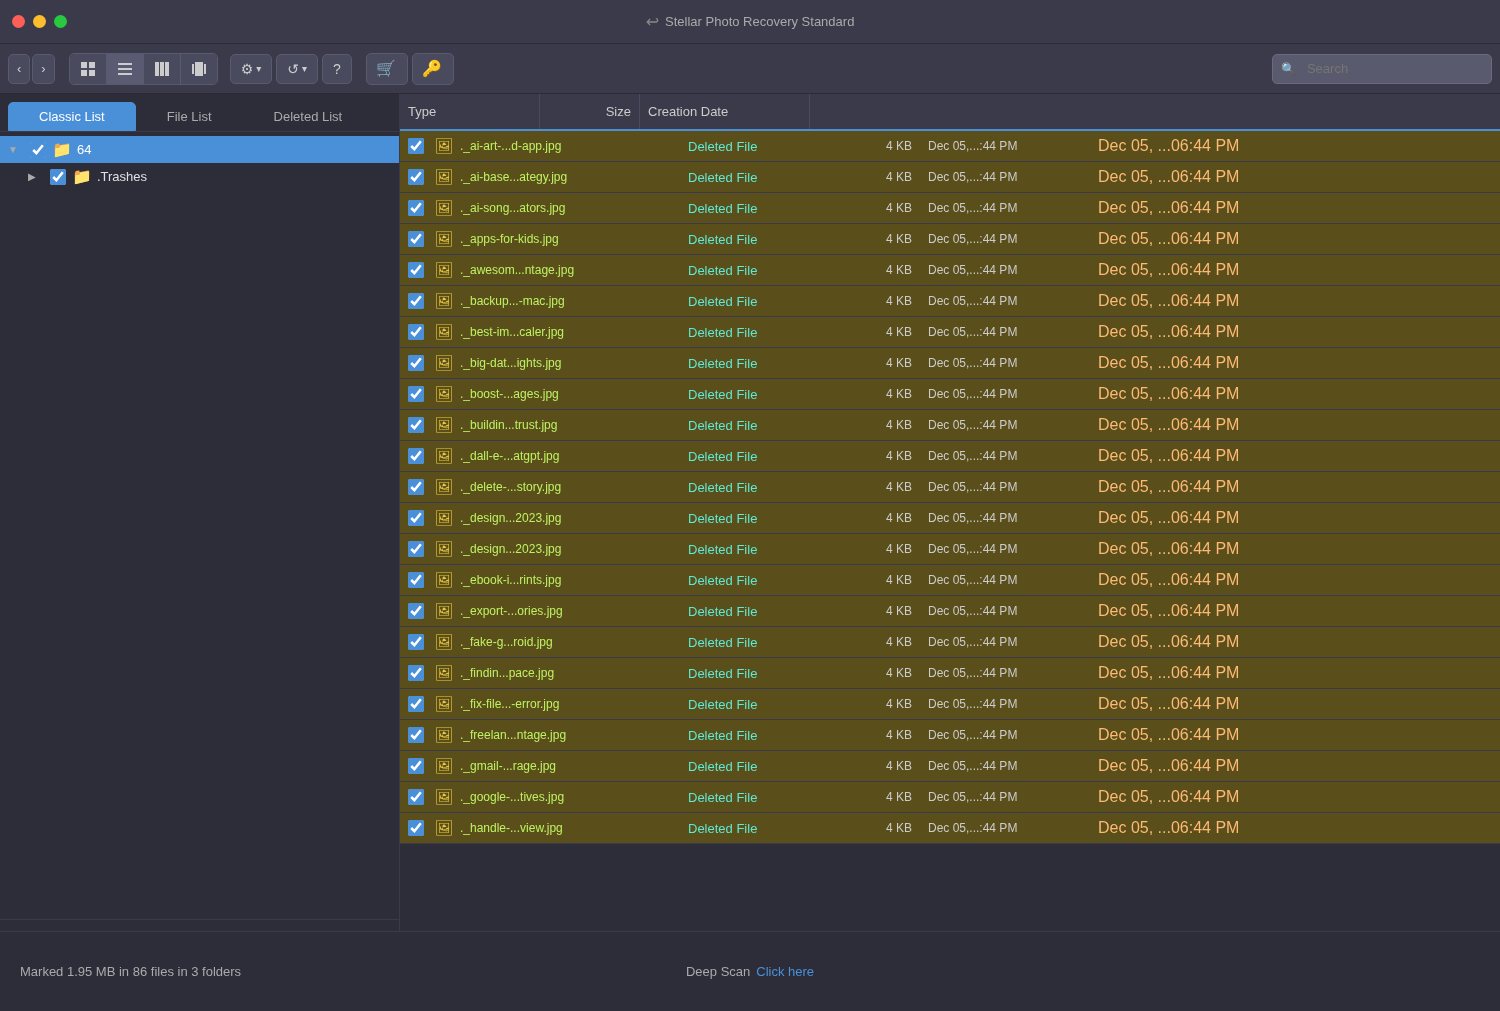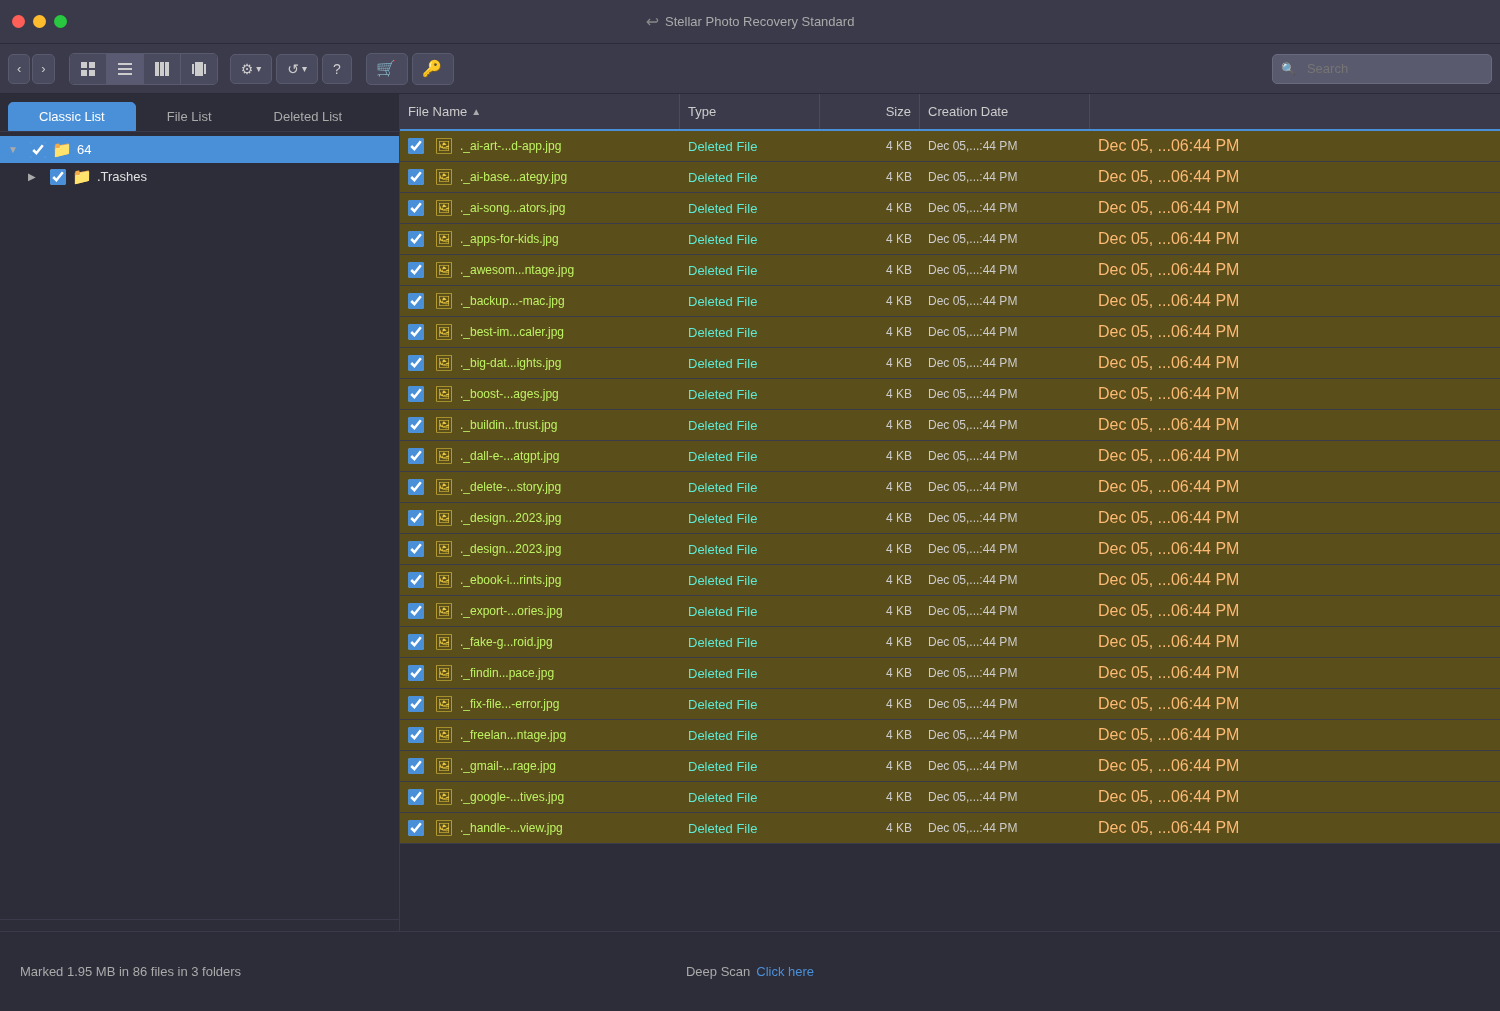--- a/index.html
+++ b/index.html
@@ -528,24 +528,20 @@
     </div>
 
     <div class="sidebar-scrollbar">
       <div class="scrollbar-inner"></div>
     </div>
   </div>
 
   <div class="file-list">
 
     <div class="file-list-header">
-      <div class="col-header col-name">
-        <span>File Name</span>
-        <span class="sort-arrow">▲</span>
-      </div>
       <div class="col-header col-type">
         <span>Type</span>
       </div>
       <div class="col-header col-size">
         <span>Size</span>
       </div>
       <div class="col-header col-creation">
         <span>Creation Date</span>
       </div>
     </div>

